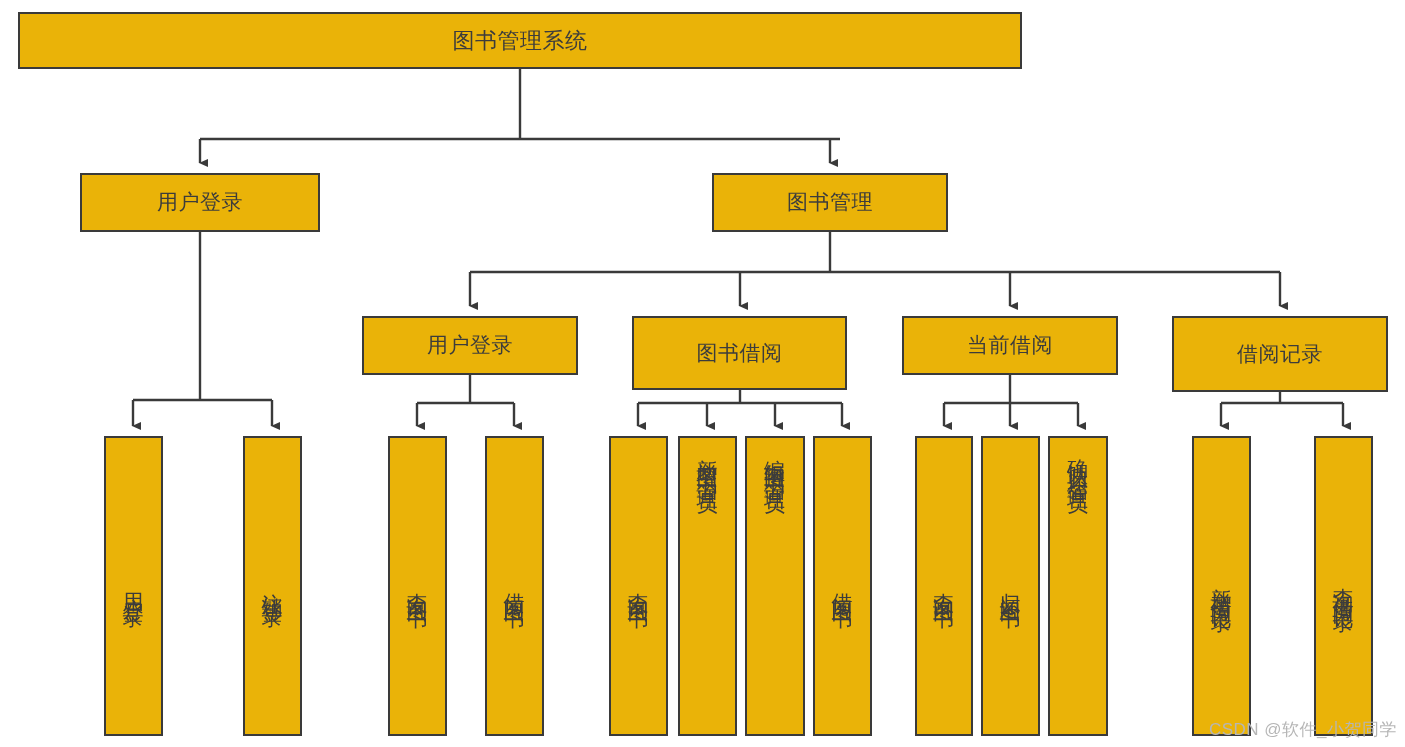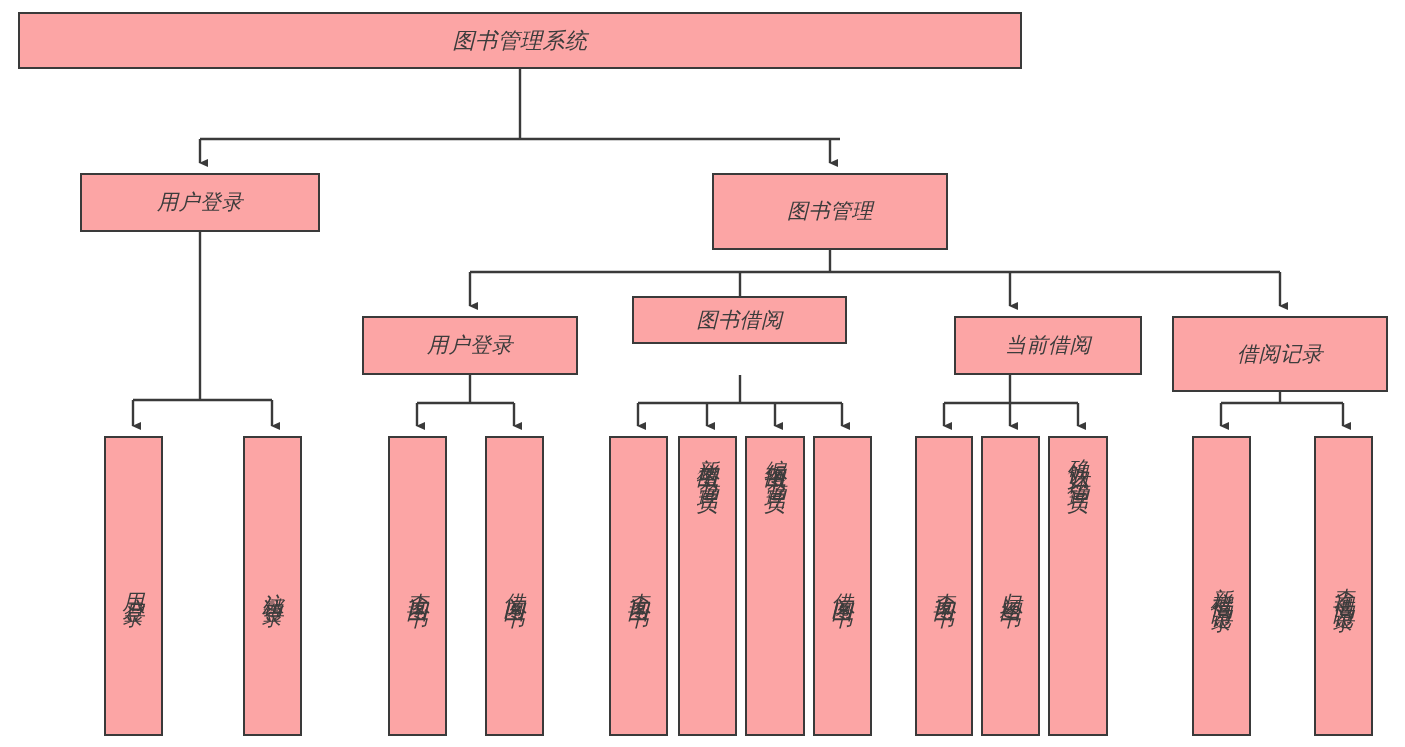--- a/index.html
+++ b/index.html
@@ -23,26 +23,25 @@
     left: 0;
     top: 0;
     width: 1405px;
     height: 747px;
     pointer-events: none;
   }
   .node {
     position: absolute;
     box-sizing: border-box;
     border: 2px solid #3a3a3a;
-    background: #fca5a5;
+    background: #eab308;
     display: flex;
     align-items: center;
     justify-content: center;
     color: #3c3c3c;
-    font-style: italic;
   }
   .node .label {
     display: block;
     text-align: center;
     line-height: 1.18;
     white-space: nowrap;
   }
   
   .node.horiz .label {
     font-size: 21px;
@@ -133,31 +132,31 @@
     </g>
   </svg>
 
   <div class="node horiz root" style="left:18px; top:12px; width:1004px; height:57px;">
     <span class="label">图书管理系统</span>
   </div>
 
   <div class="node horiz" style="left:80px; top:173px; width:240px; height:59px;">
     <span class="label">用户登录</span>
   </div>
-  <div class="node horiz" style="left:712px; top:173px; width:236px; height:77px;">
+  <div class="node horiz" style="left:712px; top:173px; width:236px; height:59px;">
     <span class="label">图书管理</span>
   </div>
 
   <div class="node horiz" style="left:362px; top:316px; width:216px; height:59px;">
     <span class="label">用户登录</span>
   </div>
-  <div class="node horiz" style="left:632px; top:296px; width:215px; height:48px;">
+  <div class="node horiz" style="left:632px; top:316px; width:215px; height:74px;">
     <span class="label">图书借阅</span>
   </div>
-  <div class="node horiz" style="left:954px; top:316px; width:188px; height:59px;">
+  <div class="node horiz" style="left:902px; top:316px; width:216px; height:59px;">
     <span class="label">当前借阅</span>
   </div>
   <div class="node horiz" style="left:1172px; top:316px; width:216px; height:76px;">
     <span class="label">借阅记录</span>
   </div>
 
   <div class="node vert centered" style="left:104px; top:436px; width:59px; height:300px;">
     <span class="label">用户登录</span>
   </div>
   <div class="node vert centered" style="left:243px; top:436px; width:59px; height:300px;">
@@ -190,13 +189,14 @@
   <div class="node vert" style="left:1048px; top:436px; width:60px; height:300px;">
     <span class="label">确认归还（管理员）</span>
   </div>
   <div class="node vert centered" style="left:1192px; top:436px; width:59px; height:300px;">
     <span class="label">新增借阅记录</span>
   </div>
   <div class="node vert centered" style="left:1314px; top:436px; width:59px; height:300px;">
     <span class="label">查询借阅记录</span>
   </div>
 
+  <div id="watermark">CSDN @软件_小贺同学</div>
 </div>
 
 </body></html>

